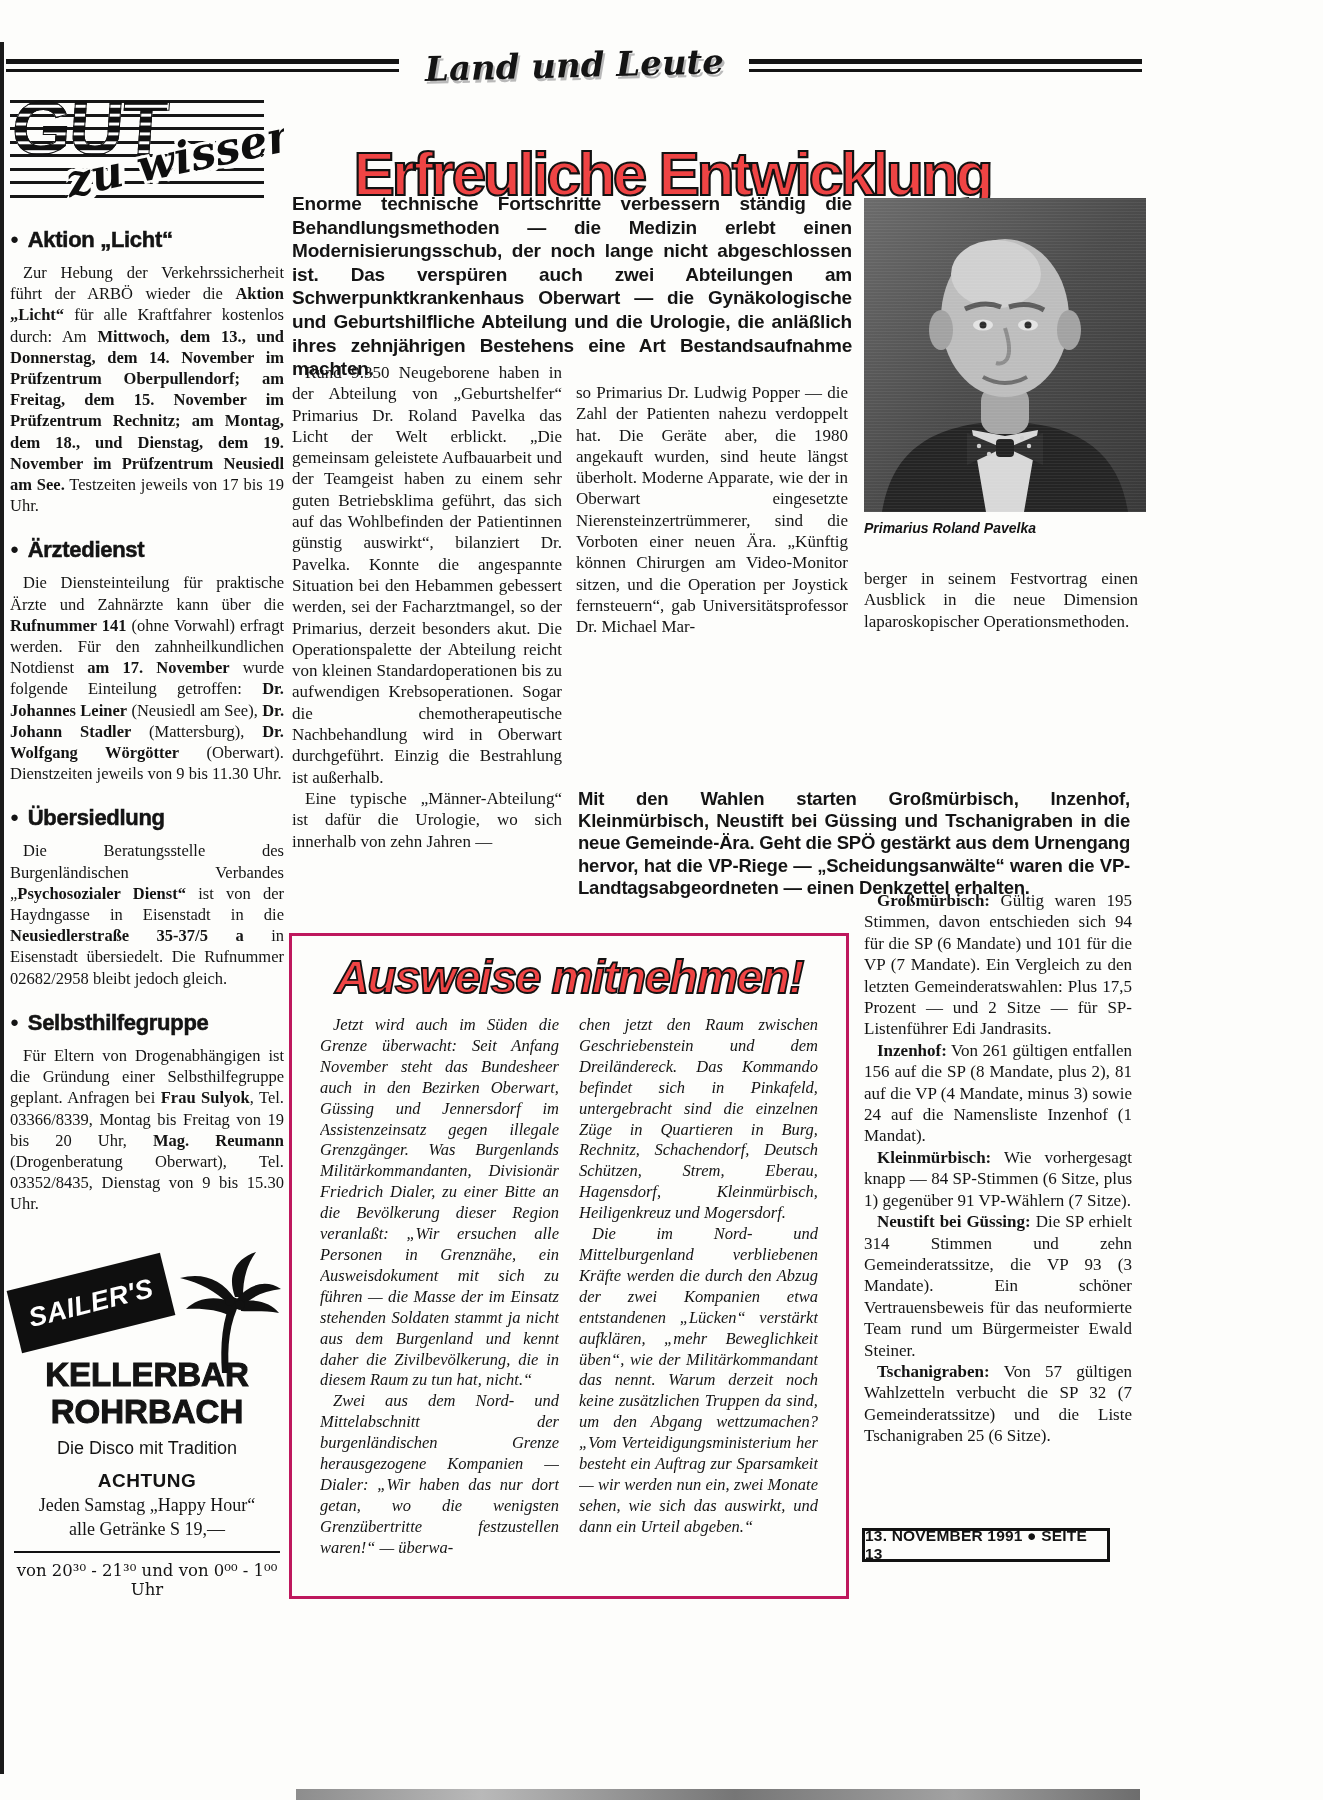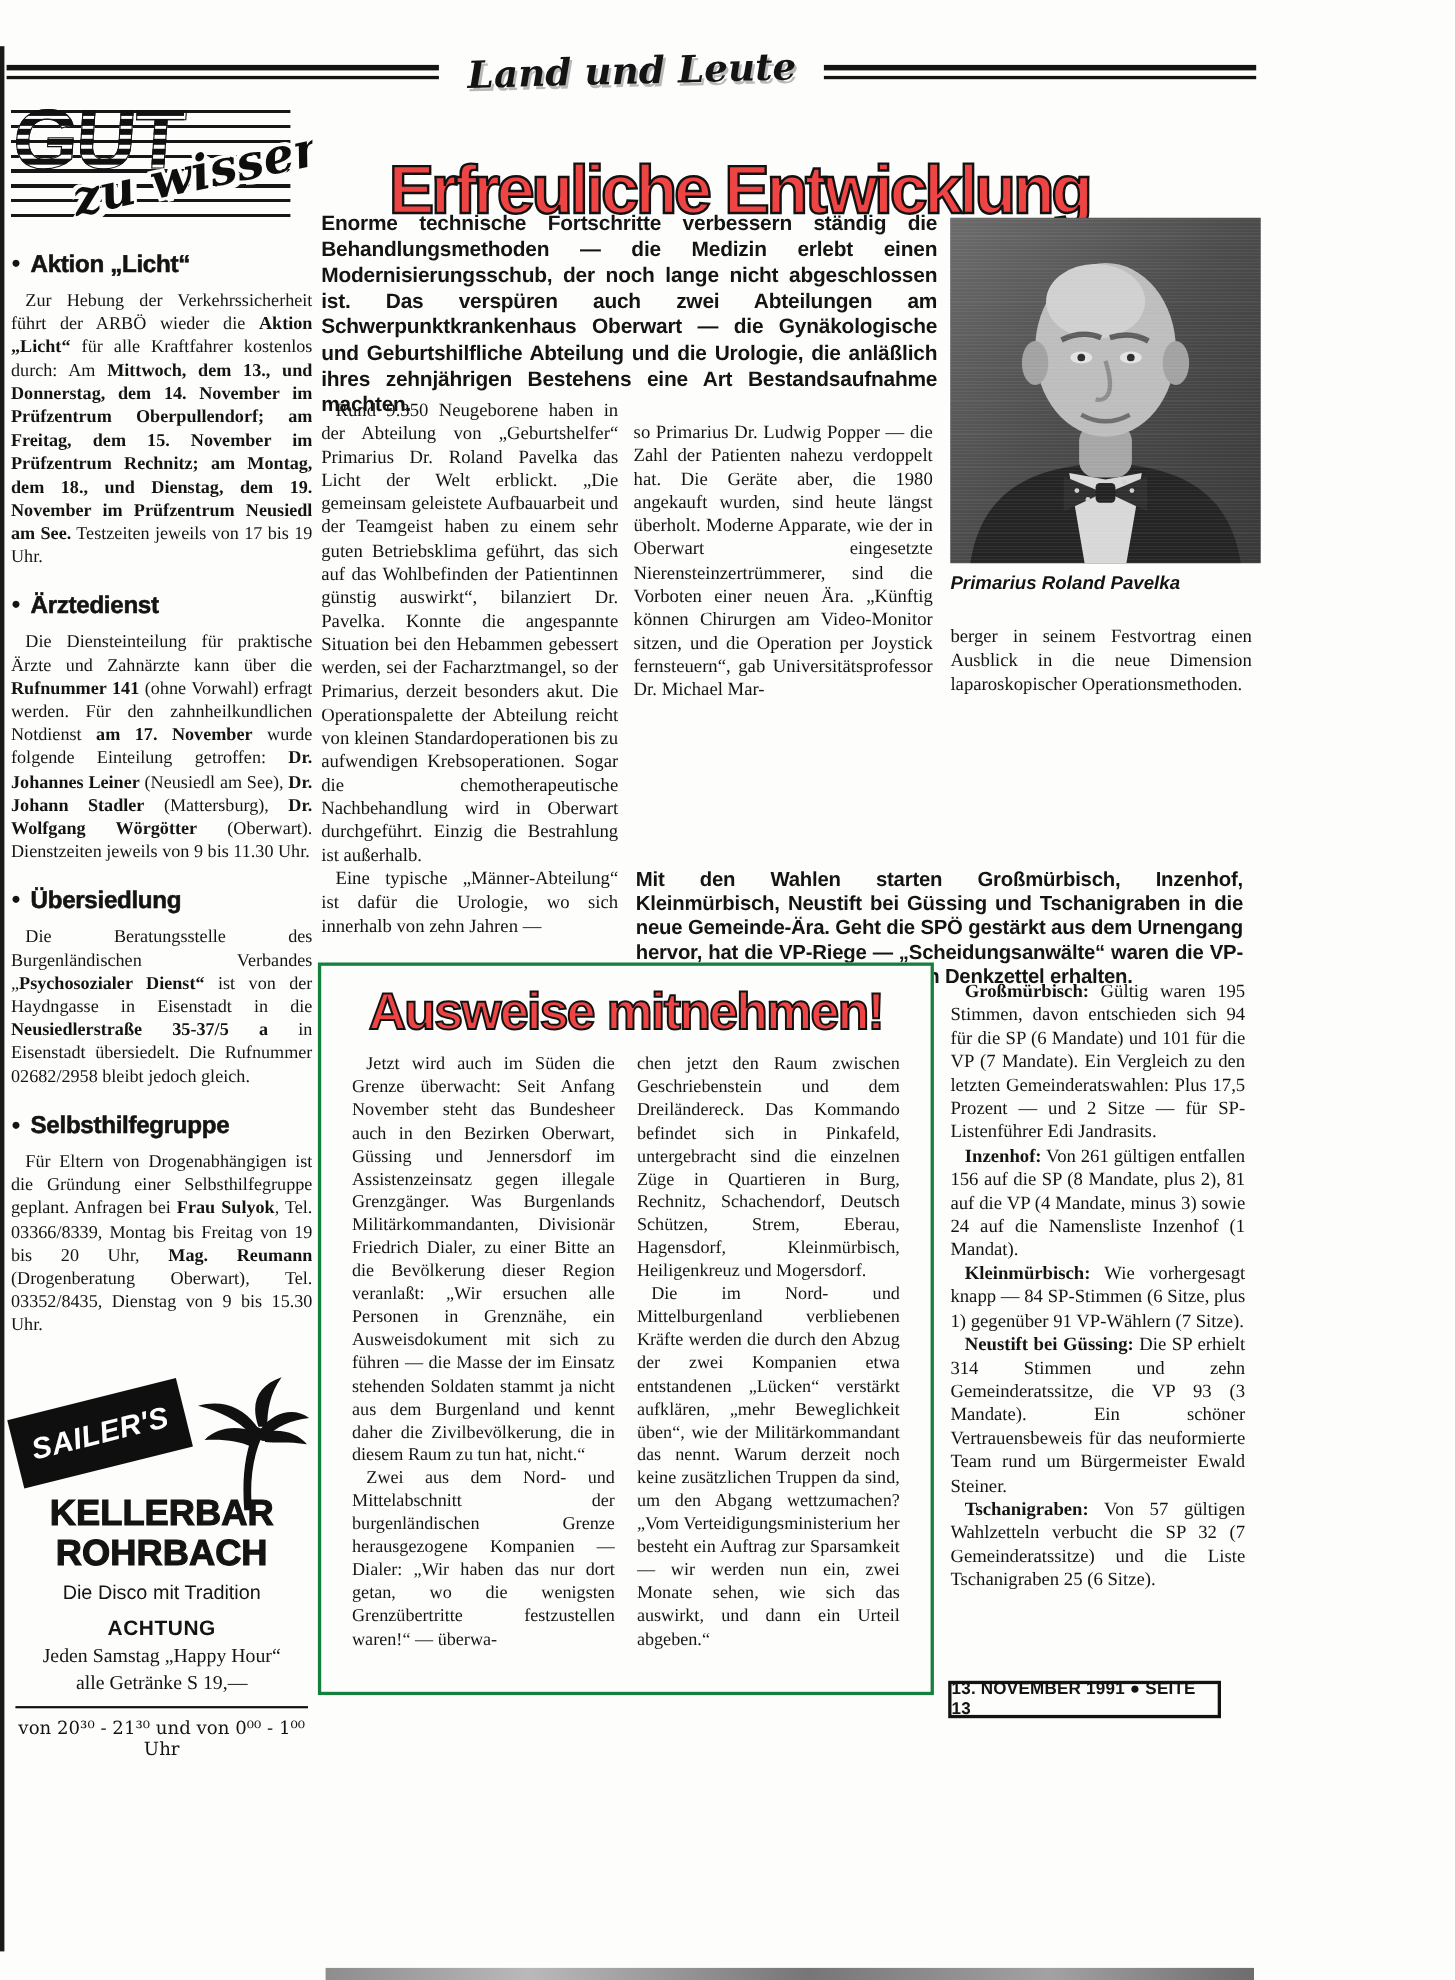--- a/index.html
+++ b/index.html
@@ -23,40 +23,40 @@
 
   .h1-main{position:absolute;left:292px;top:96px;width:760px;text-align:center;font-size:62px;
         letter-spacing:-3px;-webkit-text-stroke:2.2px #121212;white-space:nowrap;}
   .lead1{position:absolute;left:292px;top:192px;width:560px;font-family:"Liberation Sans",sans-serif;
         font-weight:700;font-size:19px;line-height:23.6px;text-align:justify;letter-spacing:-0.2px;}
 
   .photo-wrap{position:absolute;left:864px;top:198px;width:282px;height:314px;background:#4c4c4c;}
   .photo-wrap::after{content:"";position:absolute;inset:0;
         background:repeating-linear-gradient(0deg,rgba(255,255,255,.06) 0 1px,transparent 1px 3px);}
   .caption{position:absolute;left:864px;top:520px;width:282px;font-family:"Liberation Sans",sans-serif;
-        font-style:italic;font-weight:700;font-size:17px;}
+        font-style:italic;font-weight:700;font-size:14px;}
 
   .col{position:absolute;font-size:17px;line-height:21.3px;text-align:justify;overflow:hidden;}
   .col p{margin:0;text-indent:13px;}
   .col p.noindent{text-indent:0;margin-top:20px;}
   #art1col1{left:292px;top:362px;width:270px;height:530px;}
   #art1col2{left:576px;top:362px;width:272px;height:282px;}
   #art1col3{left:864px;top:548px;width:274px;height:96px;}
 
   .h2{position:absolute;left:578px;top:640px;width:552px;font-size:49px;line-height:1.15;
         letter-spacing:-2px;-webkit-text-stroke:2px #121212;}
   .lead2{position:absolute;left:578px;top:788px;width:552px;font-family:"Liberation Sans",sans-serif;
         font-weight:700;font-size:18.5px;line-height:22.2px;text-align:justify;letter-spacing:-0.2px;}
 
   .results{position:absolute;left:864px;top:890px;width:268px;height:636px;font-size:17px;
         line-height:21.4px;text-align:justify;overflow:hidden;}
   .results p{margin:0;text-indent:13px;}
 
-  .box3{position:absolute;left:289px;top:875px;width:560px;height:666px;border:3px solid #15803d;
-        box-sizing:border-box;background:#fdfdfb;}
+  .box3{position:absolute;left:289px;top:933px;width:560px;height:666px;border:3px solid #be185d;
+        box-sizing:border-box;background:#fdfdfb;font-style:italic;}
   .h3{margin:13px 8px 11px;text-align:center;font-size:47px;letter-spacing:-1.5px;
         -webkit-text-stroke:1.8px #121212;}
   .box3-cols{display:flex;gap:20px;padding:0 28px;}
   .box3-col{flex:1;font-size:16.5px;line-height:20.9px;text-align:justify;overflow:hidden;height:562px;}
   .box3-col p{margin:0;text-indent:13px;}
   .box3-col p.noindent{text-indent:0;}
 
   .footer-box{position:absolute;left:862px;top:1528px;width:248px;height:34px;box-sizing:border-box;
         border:3px solid #121212;display:flex;align-items:center;justify-content:center;
         font-family:"Liberation Sans",sans-serif;font-weight:700;font-size:15.5px;letter-spacing:.2px;}

